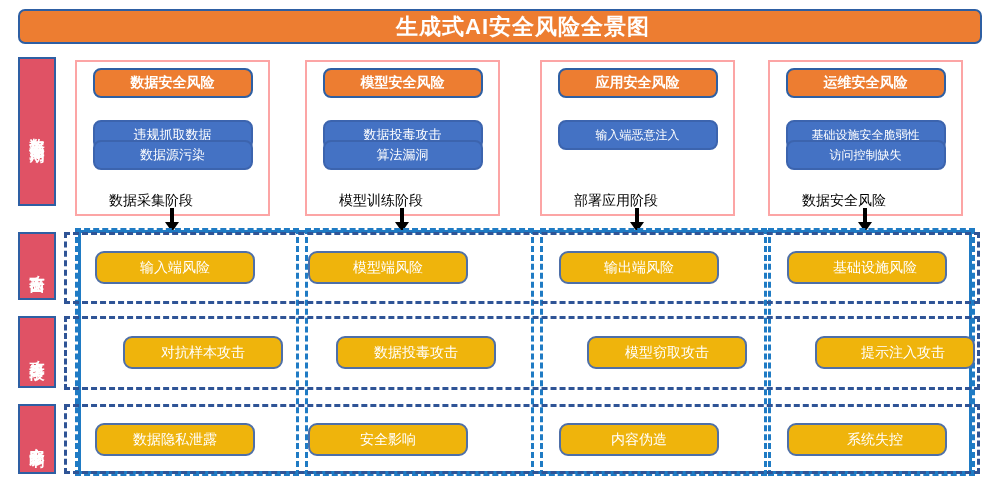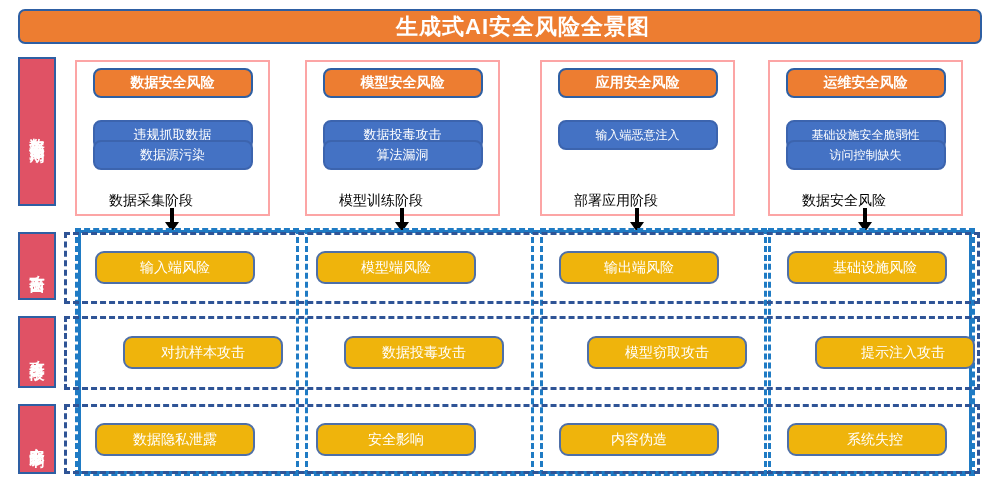--- a/index.html
+++ b/index.html
@@ -145,21 +145,21 @@
     border:2px solid #4E6FA8;
     border-radius:9px;
     box-sizing:border-box;
     display:flex;align-items:center;justify-content:center;
     color:#ffffff;font-size:14px;white-space:nowrap;
   }
   .cell.r0{top:251px;}
   .cell.r1{top:336px;margin-left:28px;}
   .cell.r2{top:423px;}
   .cell.c0{left:95px;}
-  .cell.c1{left:316px;}
+  .cell.c1{left:308px;}
   .cell.c2{left:559px;}
   .cell.c3{left:787px;padding-left:16px;}
 </style>
 </head>
 <body>
 
 <div id="root">
 
   <div class="title-banner">
     <span>生成式AI安全风险全景图</span>

